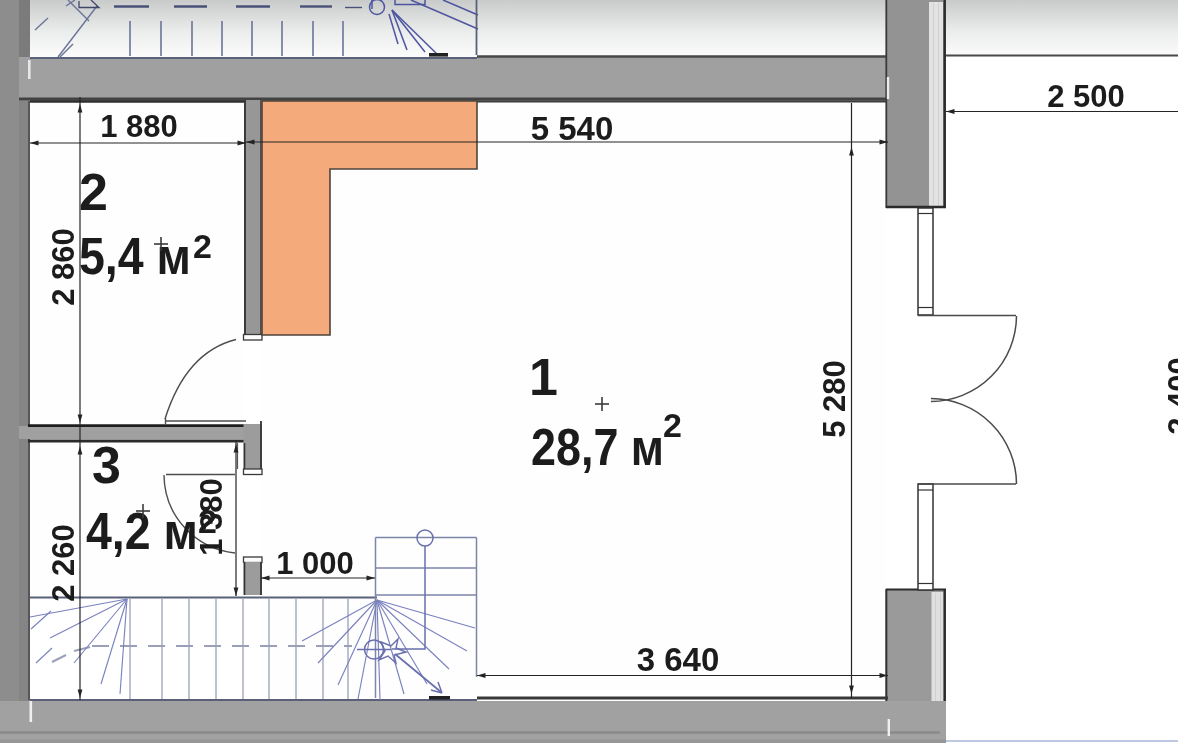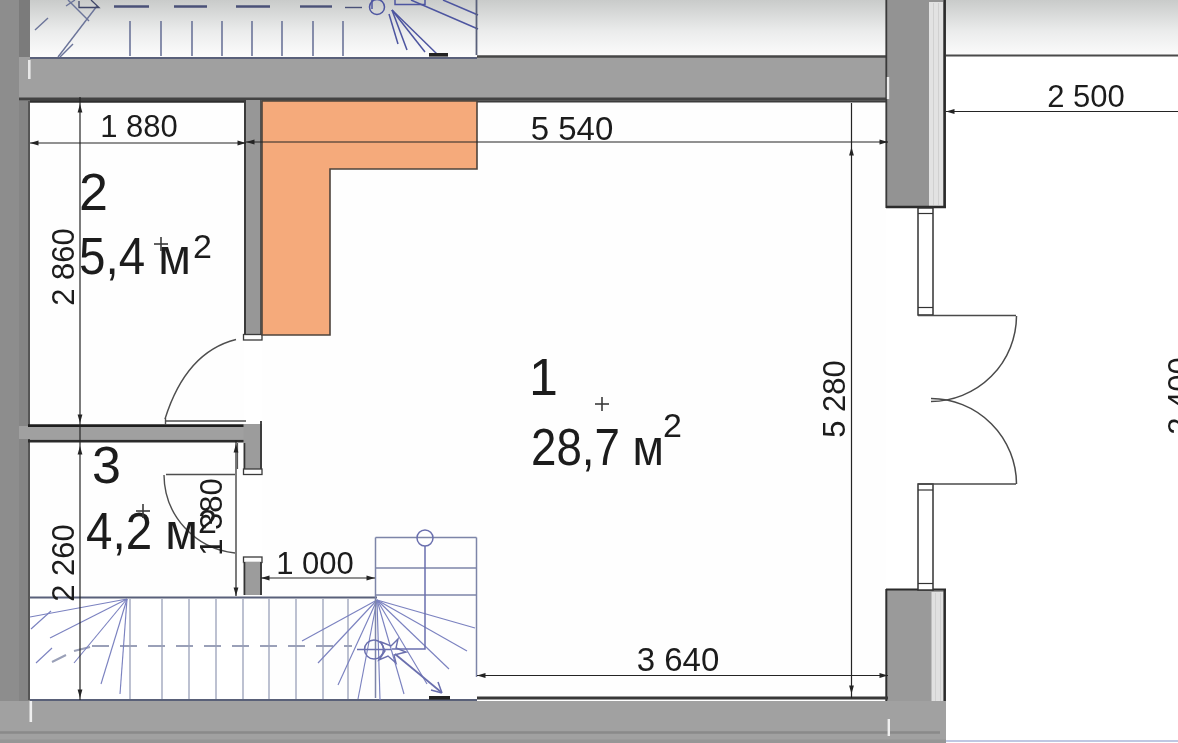--- a/index.html
+++ b/index.html
@@ -1,17 +1,17 @@
 <!DOCTYPE html>
 <html><head>
 <meta charset="utf-8">
 <style>
   html,body{margin:0;padding:0;background:#fff;}
   #page{position:relative;width:1178px;height:743px;overflow:hidden;
-        font-family:"Liberation Sans", sans-serif;}
+        font-family:"Liberation Sans", sans-serif;font-weight:bold;}
   svg{position:absolute;left:0;top:0;}
   text{fill:#1c1c1c;}
 </style>
 </head>
 <body>
 <div id="page">
 <svg width="1178" height="743" viewBox="0 0 1178 743">
 <defs>
   <linearGradient id="topgrad" x1="0" y1="0" x2="0" y2="1">
     <stop offset="0" stop-color="#c9cbca"></stop>

